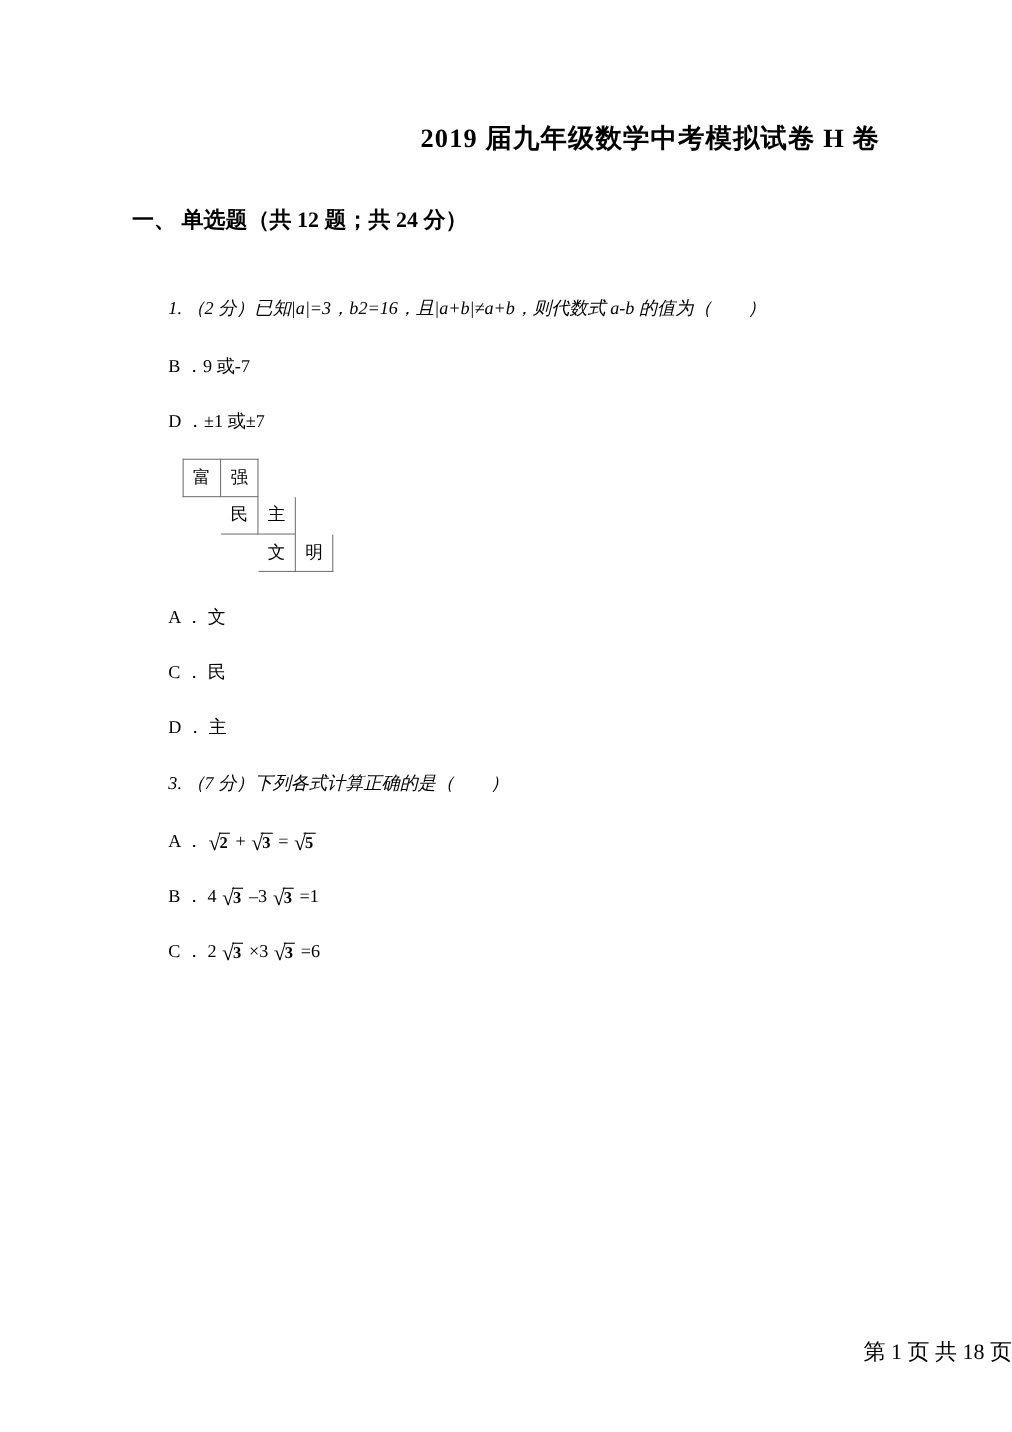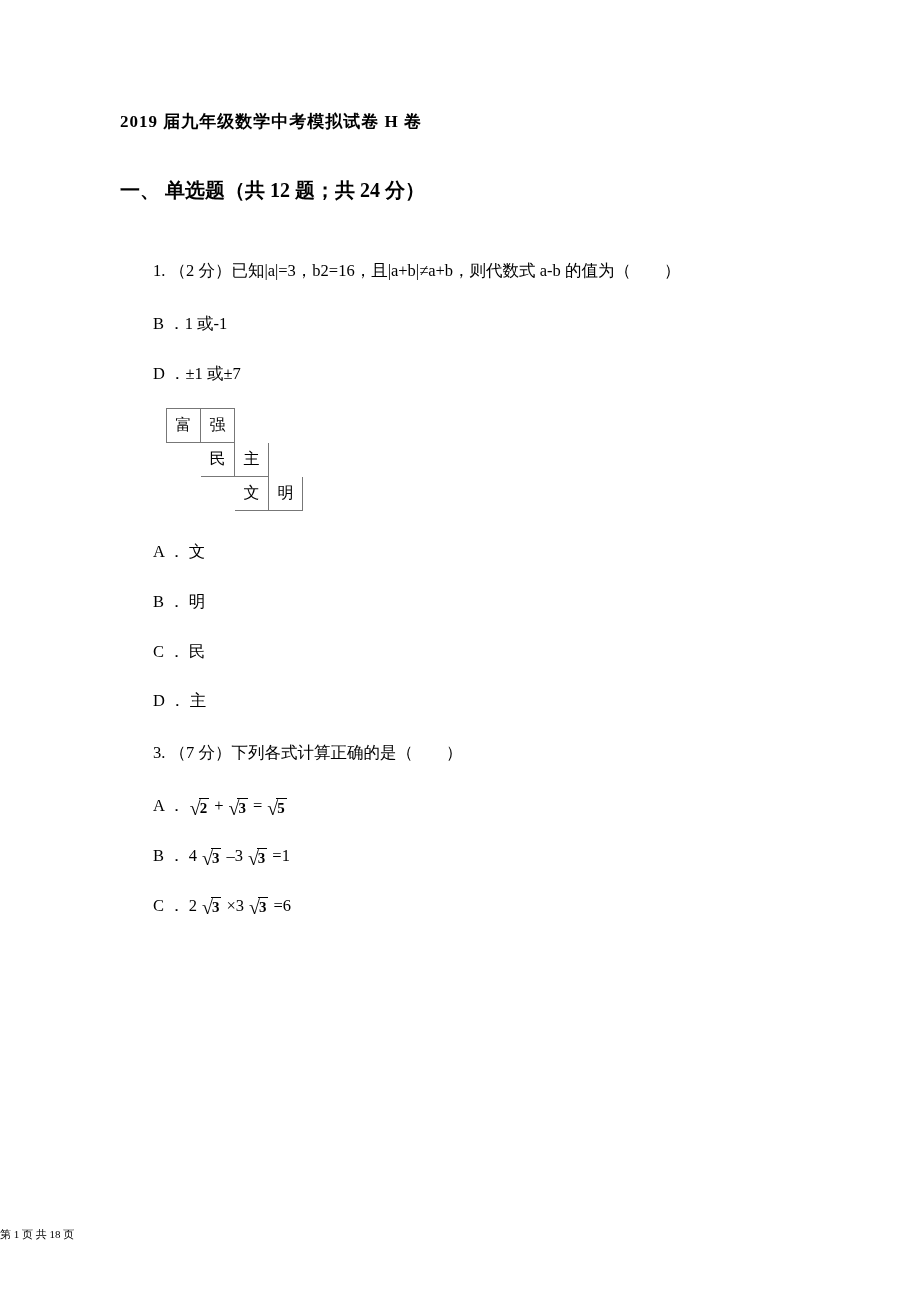--- a/index.html
+++ b/index.html
@@ -11,36 +11,37 @@
       background: #fff;
       font-family: "SimSun", "宋体", serif;
       color: #000;
       position: relative;
       box-sizing: border-box;
     }
     .page {
       padding: 110px 120px 0 120px;
     }
     .title {
-      text-align: left;
-      font-size: 17px;
+      text-align: right;
+      font-size: 24px;
       font-weight: bold;
       letter-spacing: 1px;
       margin-bottom: 44px;
     }
     .section-heading {
       font-size: 20px;
       font-weight: bold;
       margin-bottom: 50px;
     }
     .question {
       font-size: 16.5px;
       line-height: 2.0;
       text-indent: 2em;
       margin-bottom: 22px;
+      font-style: italic;
     }
     .question.no-indent { text-indent: 0; }
     .option {
       font-size: 16.5px;
       line-height: 1.8;
       text-indent: 2em;
       margin-bottom: 20px;
     }
     .option.math {
       display: flex;
@@ -83,34 +84,34 @@
       padding: 0 2px 0 1px;
       font-weight: bold;
       margin-left: -2px;
       margin-top: 0px;
     }
     .footer {
       position: absolute;
       bottom: 60px;
       left: 0;
       right: 0;
-      text-align: left;
-      font-size: 11px;
+      text-align: right;
+      font-size: 20px;
     }
   </style>
 </head>
 <body>
 
 <div class="page">
   <div class="title">2019 届九年级数学中考模拟试卷 H 卷</div>
 
   <div class="section-heading">一、 单选题（共 12 题；共 24 分）</div>
 
   <div class="question">1. （2 分）已知|a|=3，b2=16，且|a+b|≠a+b，则代数式 a‐b 的值为（　　）</div>
-  <div class="option">B ．1 或‐1</div>
+  <div class="option">B ．9 或‐7</div>
   <div class="option">D ．±1 或±7</div>
 
 
   <div class="net-figure">
     <table>
       <tbody>
           <tr>
         <td>富</td>
         <td>强</td>
         <td class="empty"></td>
@@ -126,21 +127,20 @@
         <td class="empty"></td>
         <td class="empty"></td>
         <td>文</td>
         <td>明</td>
       </tr>
     </tbody>
       </table>
   </div>
 
   <div class="option">A ． 文</div>
-  <div class="option">B ． 明</div>
   <div class="option">C ． 民</div>
   <div class="option">D ． 主</div>
 
   <div class="question">3. （7 分）下列各式计算正确的是（　　）</div>
 
   <div class="option math">
     <span>A ．</span>
     <span class="sqrt">
         <span class="radical">√</span>
         <span class="radicand">2</span>

